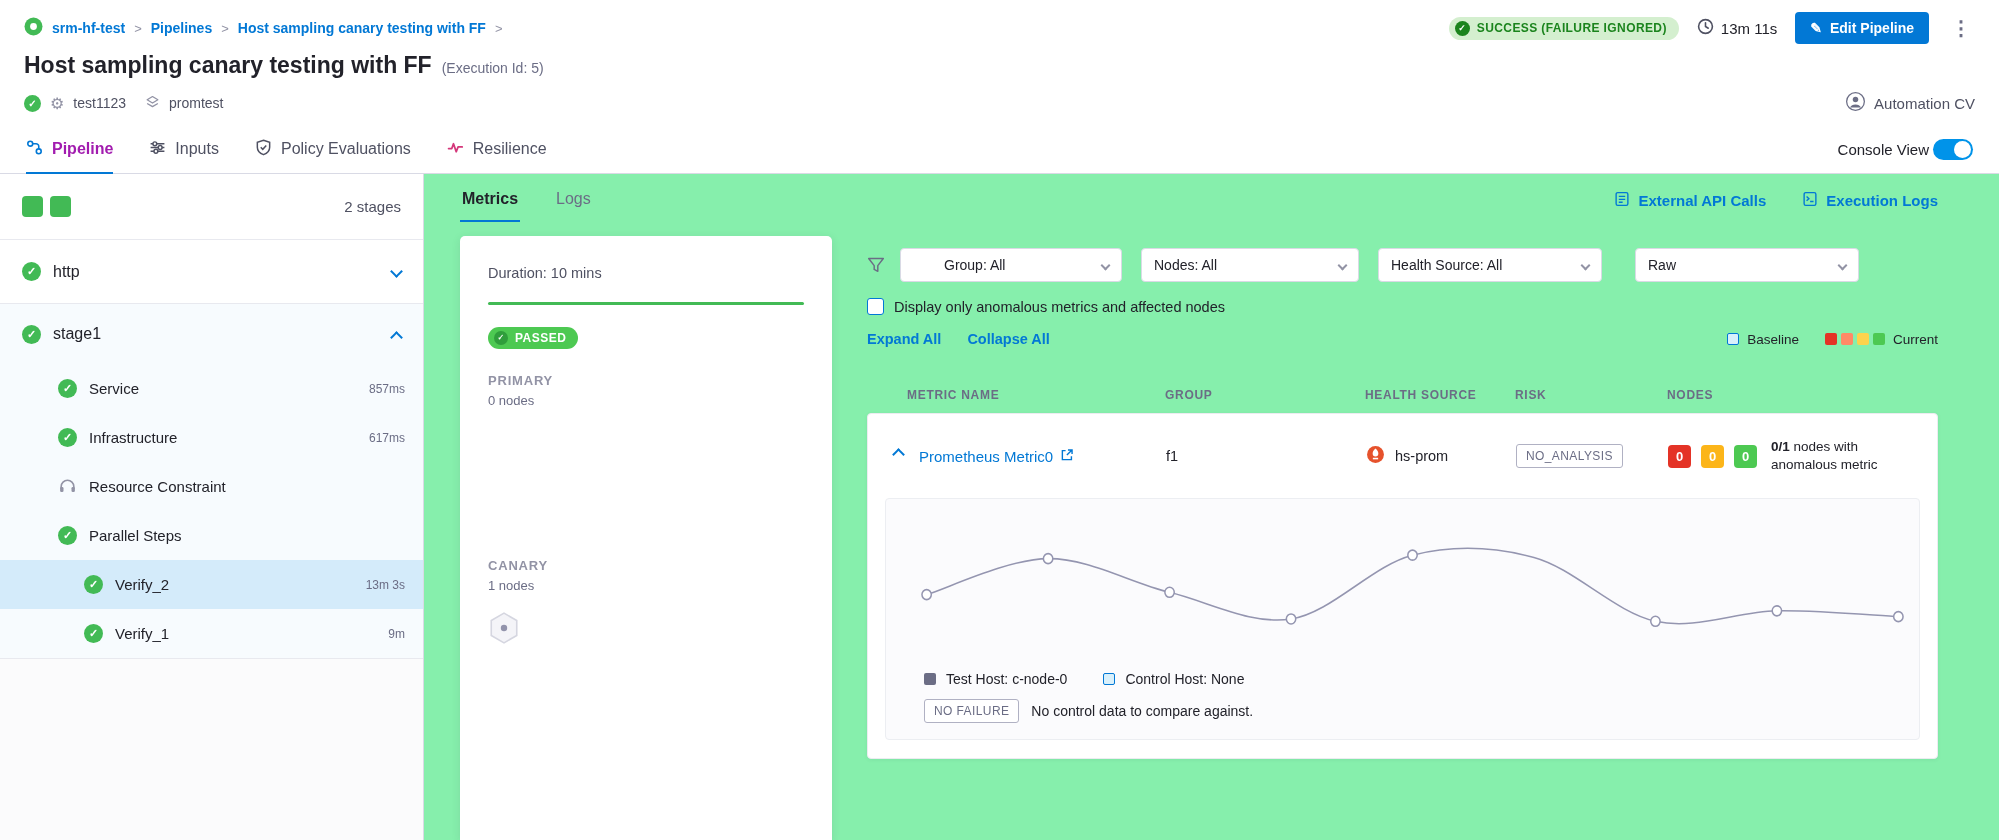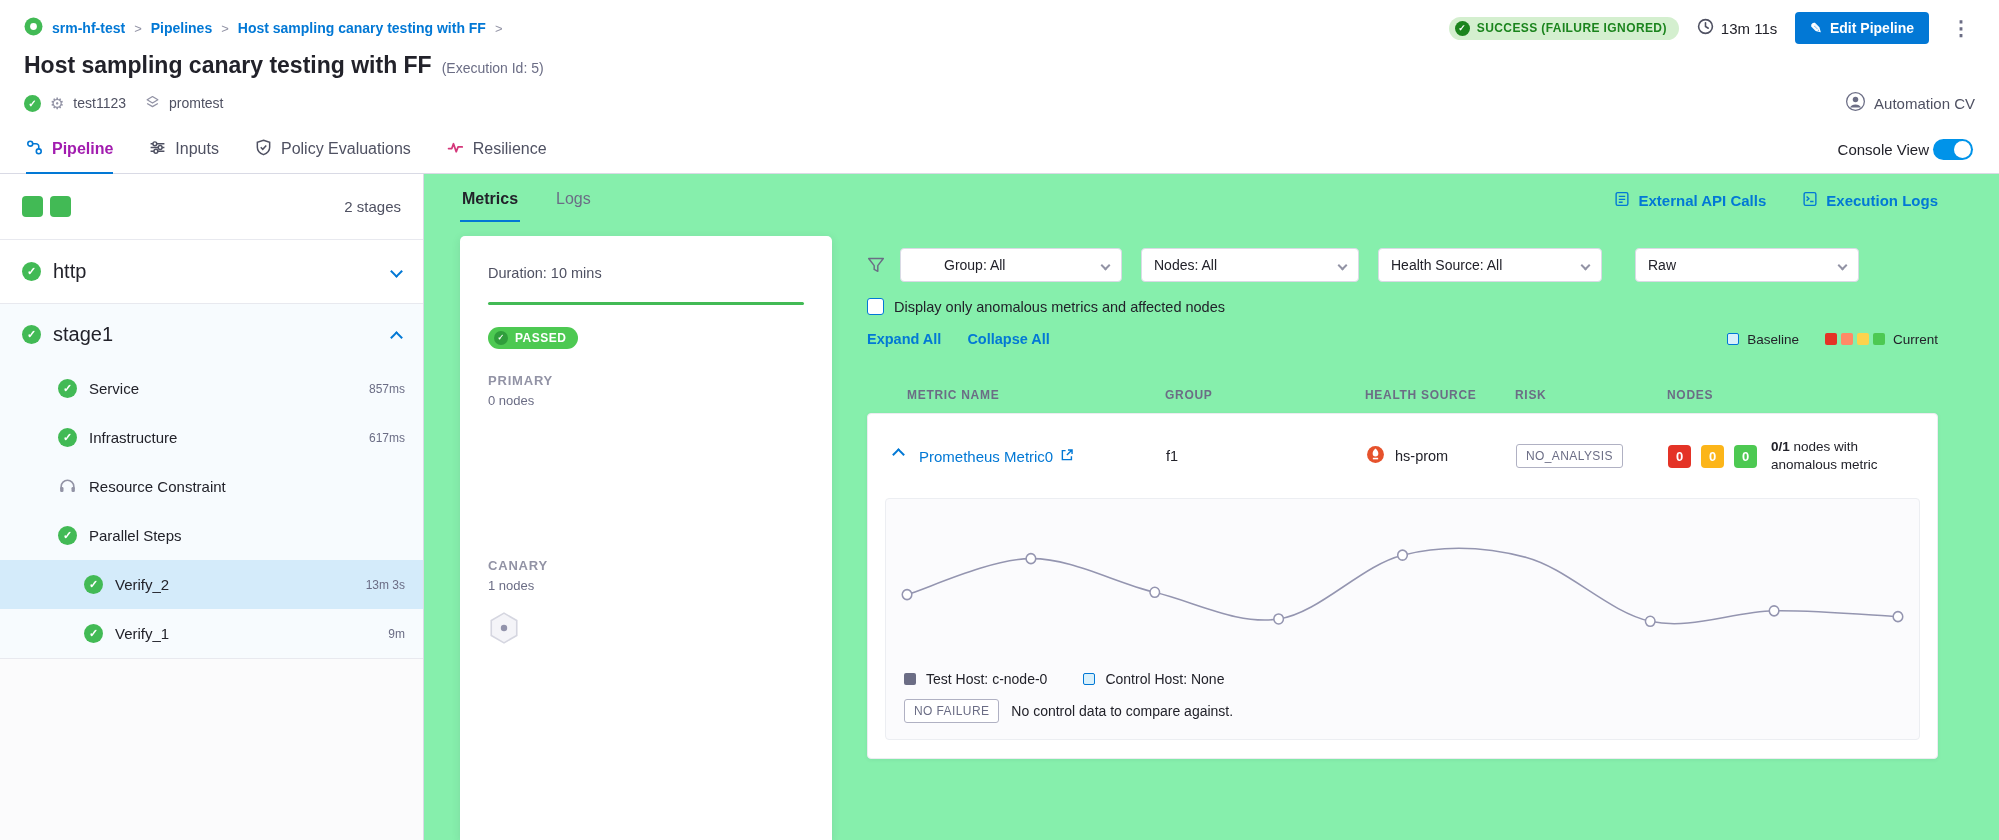--- a/index.html
+++ b/index.html
@@ -47,21 +47,21 @@
   
   .content { display:flex; flex:1; min-height:0; }
 
   
   .sidebar { width:424px; flex:none; border-right:1px solid #d9dae5; display:flex; flex-direction:column; background:#fff; }
   .sb-top { height:66px; padding:0 22px; display:flex; align-items:center; justify-content:space-between; border-bottom:1px solid #e8e9ef; }
   .stage-squares { display:flex; gap:7px; }
   .sq { width:21px; height:21px; border-radius:4px; background:#42ba55; }
   .stage-count { font-size:15px; color:#4f5162; }
   .stage-row { height:64px; padding:0 22px; display:flex; align-items:center; gap:12px; border-bottom:1px solid #e8e9ef; cursor:pointer; }
-  .stage-label { font-size:20px; color:#22222a; }
+  .stage-label { font-size:16px; color:#22222a; }
   .chev { width:9px; height:9px; border-right:2px solid #0278d5; border-bottom:2px solid #0278d5; display:inline-block;
     transform:rotate(45deg); margin-left:auto; flex:none; }
   .chev.up { transform:rotate(-135deg); margin-top:6px; }
   .chev.grey { border-color:#9293a5; width:7px; height:7px; margin-left:auto; }
   .stage-group { background:#f7fbfe; border-bottom:1px solid #e8e9ef; }
   .stage-group .stage-row { border-bottom:none; height:60px; }
   .check-circle { width:19px; height:19px; border-radius:50%; background:#42ba55; color:#fff; display:inline-flex;
     align-items:center; justify-content:center; font-size:11px; font-weight:bold; flex:none; }
   .step { height:49px; display:flex; align-items:center; gap:12px; padding:0 18px 0 58px; cursor:pointer; }
   .step.verify { padding-left:84px; }
@@ -119,21 +119,21 @@
     transform:rotate(-135deg); margin:-4px 6px 0 -14px; flex:none; cursor:pointer; }
   .metric-link { color:#0278d5; font-size:15px; text-decoration:none; display:inline-flex; align-items:center; gap:7px; cursor:pointer; }
   .risk-badge, .na-badge { display:inline-block; border:1px solid #b0b1c3; color:#6b6d85; background:#fff;
     font-size:12px; letter-spacing:.4px; border-radius:3px; padding:4px 9px; white-space:nowrap; }
   .node-box { width:23px; height:23px; border-radius:4px; color:#fff; font-size:13px; font-weight:bold;
     display:inline-flex; align-items:center; justify-content:center; flex:none; }
   .nb-red { background:#e43326; } .nb-amber { background:#fcb519; } .nb-green { background:#4dc952; }
   .nodes-caption { font-size:13.5px; color:#22222a; line-height:1.35; max-width:190px; margin-left:4px; }
   .nodes-caption b { font-weight:bold; }
 
-  .chart-card { margin:0 17px 18px 17px; background:#fbfbfd; border:1px solid #eceef2; border-radius:4px; }
+  .chart-card { margin:0 17px 18px 17px; background:#fbfbfd; border:1px solid #eceef2; border-radius:4px;padding-left:20px; }
   .chart-svg { width:100%; height:168px; display:block; }
   .chart-legend-row { display:flex; align-items:center; gap:10px; padding:4px 18px 0 18px; font-size:14px; color:#22222a; }
   .sw { width:12px; height:12px; border-radius:2px; display:inline-block; flex:none; }
   .sw-test { background:#6b6d85; }
   .sw-control { background:#d9f0fb; border:1.5px solid #0278d5; margin-left:26px; }
   .chart-msg-row { display:flex; align-items:center; gap:12px; padding:12px 18px 16px 18px; font-size:14px; color:#22222a; }
 
   svg { flex:none; }
 </style>
 </head>

